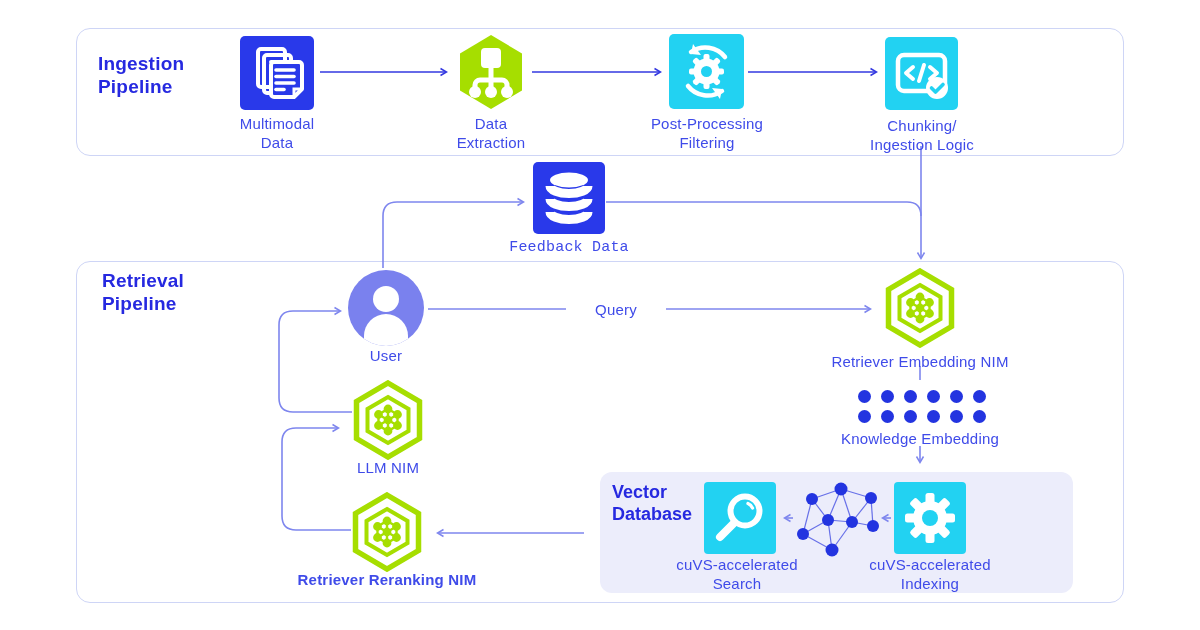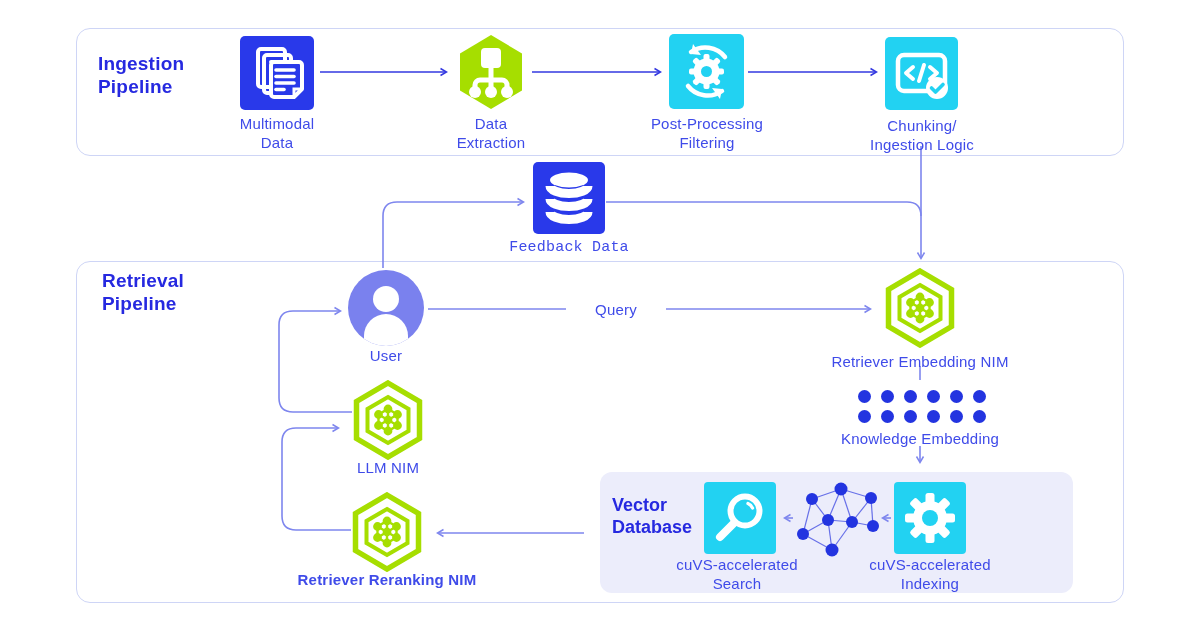--- a/index.html
+++ b/index.html
@@ -283,21 +283,21 @@
         <circle cx="25.5" cy="45.5" r="3.2"></circle>
           <circle cx="25.5" cy="34.5" r="3.2"></circle>
         <circle cx="35" cy="40" r="3.2"></circle>
       </g>
     </svg>
   </div>
   <div class="lbl" style="left:287px;top:570px;width:200px;font-weight:bold;">
     <div>Retriever Reranking NIM</div>
   </div>
 
-  <div class="vdbtitle" style="left:612px;top:481px;margin-top:13px;">
+  <div class="vdbtitle" style="left:612px;top:481px;">
     <div>Vector</div>
     <div>Database</div>
   </div>
 
   <div class="icon" style="left:704px;top:482px;">
     <svg class="sq" width="72" height="72" viewBox="0 0 72 72">
       <rect width="72" height="72" rx="4" fill="#22d2f2"></rect>
       <circle cx="41" cy="29" r="14.5" fill="none" stroke="#fff" stroke-width="6"></circle>
       <line x1="30.5" y1="40.5" x2="16" y2="55" stroke="#fff" stroke-width="8" stroke-linecap="round"></line>
       <path d="M44,21.5 a8,8 0 0 1 4.5,4.5" fill="none" stroke="#fff" stroke-width="3.4" stroke-linecap="round"></path>

